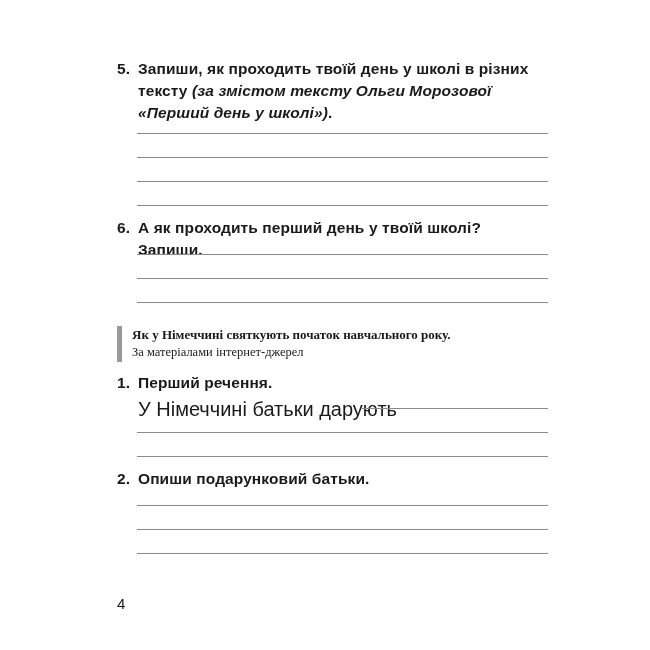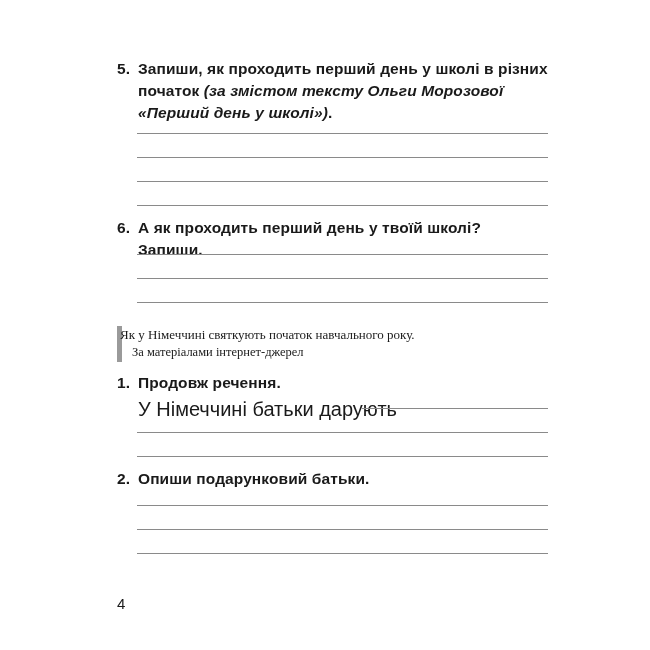--- a/index.html
+++ b/index.html
@@ -9,33 +9,33 @@
   }
   .task {
     position: absolute; left: 117px; font-weight: bold; font-size: 15.5px; line-height: 22px;
     letter-spacing: 0.1px;
   }
   .task .num { display: inline-block; width: 21px; }
   .task .body { position: absolute; left: 21px; top: 0; width: 411px; }
   .task .italic { font-style: italic; font-weight: bold; }
   .line { position: absolute; left: 137px; width: 411px; height: 0; border-top: 1.5px solid #8a8a8a; }
   .bar { position: absolute; left: 117px; top: 326px; width: 5px; height: 36px; background: #9a9a9a; }
-  .side-title { position: absolute; left: 120px; top: 327px; font-family: "Liberation Serif", serif; font-weight: normal; font-size: 13px; }
+  .side-title { position: absolute; left: 132px; top: 327px; font-family: "Liberation Serif", serif; font-weight: bold; font-size: 13px; }
   .side-sub { position: absolute; left: 132px; top: 345px; font-family: "Liberation Serif", serif; font-size: 12.5px; text-align: right; }
   .sentence { position: absolute; left: 138px; top: 398px; font-size: 20px; }
   .page-num { position: absolute; left: 117px; top: 595px; font-size: 15px; }
 </style>
 </head>
 <body>
 
 <div class="task" style="top:58px;">
   <span class="num">5.</span>
   <div class="body">
-    <span>Запиши, як проходить перший день у школі в різних</span>
-    <span>початок</span>
+    <span>Запиши, як проходить твоїй день у школі в різних</span>
+    <span>тексту</span>
     <span class="italic">(за змістом тексту Ольги Морозової «Перший день у школі»)</span><span>.</span>
   </div>
 </div>
 <div class="line" style="top:133px;"></div>
 <div class="line" style="top:157px;"></div>
 <div class="line" style="top:181px;"></div>
 <div class="line" style="top:205px;"></div>
 
 <div class="task" style="top:217px;">
   <span class="num">6.</span>
@@ -47,21 +47,21 @@
 <div class="line" style="top:278px;"></div>
 <div class="line" style="top:302px;"></div>
 
 <div class="bar"></div>
 <div class="side-title">Як у Німеччині святкують початок навчального року.</div>
 <div class="side-sub">За матеріалами інтернет-джерел</div>
 
 <div class="task" style="top:372px;">
   <span class="num">1.</span>
   <div class="body">
-    <span>Продовж речення.</span>
+    <span>Перший речення.</span>
   </div>
 </div>
 <div class="sentence">У Німеччині батьки дарують</div>
 <div class="line" style="top:408px; left:362px; width:186px;"></div>
 <div class="line" style="top:432px;"></div>
 <div class="line" style="top:456px;"></div>
 
 <div class="task" style="top:468px;">
   <span class="num">2.</span>
   <div class="body">

